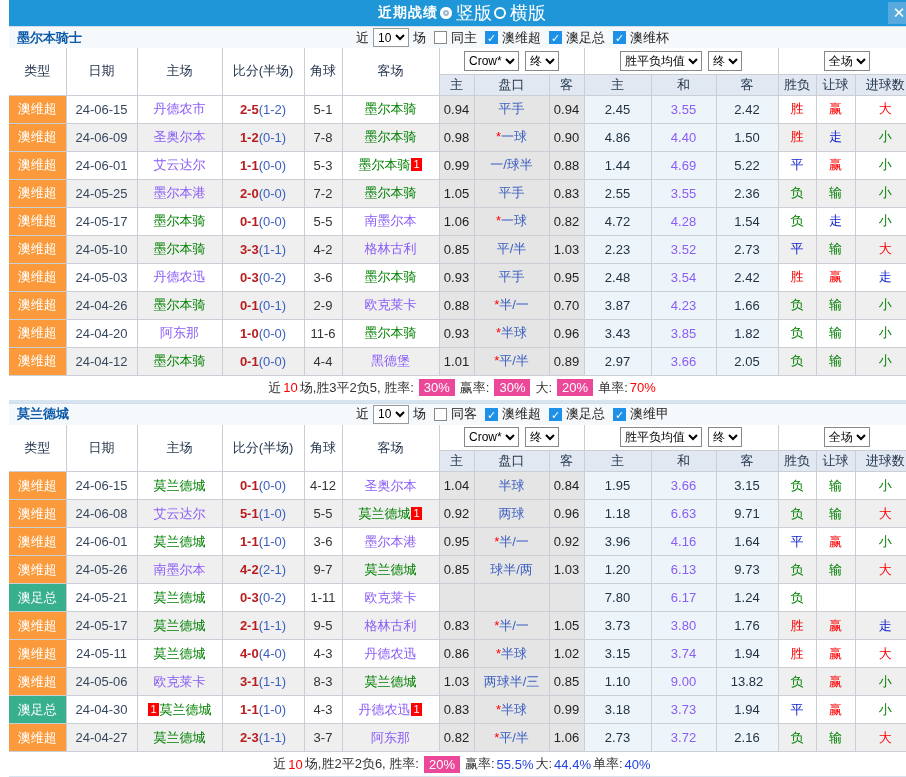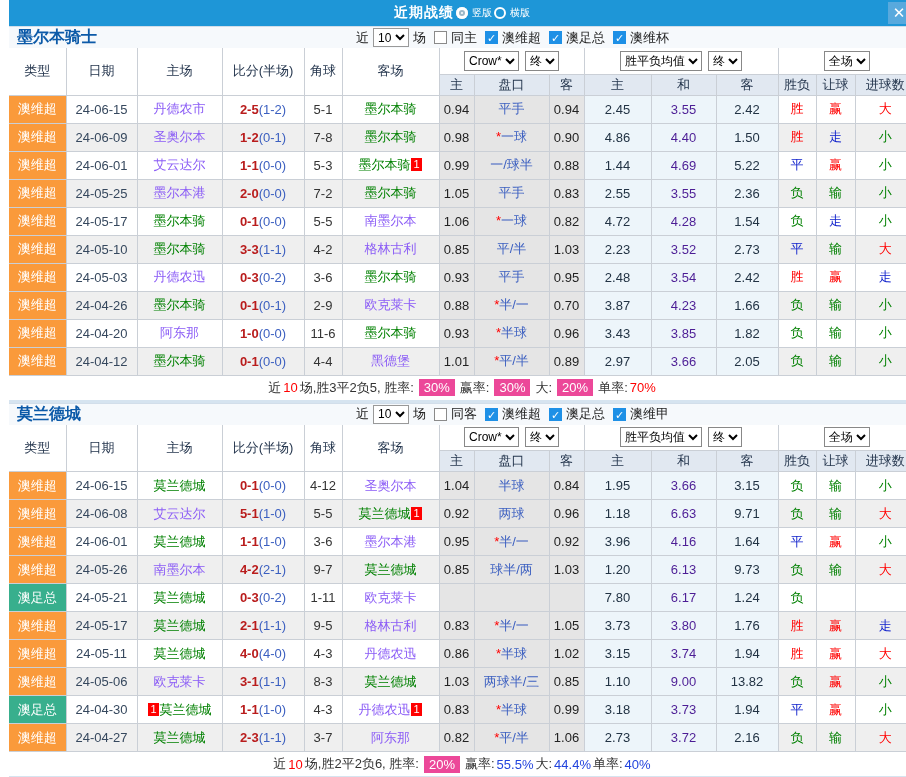--- a/index.html
+++ b/index.html
@@ -16,33 +16,33 @@
     height:26px; flex:0 0 26px; background:#1E96D7; color:#fff;
     display:flex; align-items:center; justify-content:center; position:relative;
   }
   .topbar .title { font-weight:bold; font-size:14px; letter-spacing:1px; }
   .radio {
     display:inline-block; width:12px; height:12px; border-radius:50%;
     margin:0 4px 0 2px; vertical-align:middle; cursor:pointer;
   }
   .radio.sel { background:#fff; box-shadow: inset 0 0 0 3px #fff, inset 0 0 0 5px #9db8c8; }
   .radio.unsel { background:transparent; border:2px solid #fff; }
-  .rlabel { font-size:10px; cursor:pointer;text-align:right; }
+  .rlabel { font-size:18px; cursor:pointer;text-align:right; }
   .close-btn {
     position:absolute; right:5px; top:2px; width:22px; height:22px;
     background:#58A9DD; color:#fff; font-size:15px; font-weight:bold;
     display:flex; align-items:center; justify-content:center; cursor:pointer;
   }
 
   
   .section-header {
     height:22px; flex:0 0 22px; background:#F6F9FC; border-top:1px solid #D2DEEA;
     display:flex; align-items:center; position:relative;
   }
-  .team-title { color:#0C5AA8; font-weight:bold; font-size:16px; margin-left:8px; }
+  .team-title { color:#0C5AA8; font-weight:bold; font-size:13px; margin-left:8px; }
   .controls { position:absolute; left:345px; display:flex; align-items:center; white-space:nowrap; }
   .controls .lbl { margin:0 2px; color:#222; }
   .controls select { height:19px; font-size:12px; border:1px solid #999; background:#fff; margin:0 2px; }
   .cb {
     display:inline-block; width:13px; height:13px; border:1px solid #8a8a8a; background:#fff;
     margin:0 2px 0 6px; vertical-align:-2px; cursor:pointer;
     font-size:11px; line-height:12px; text-align:center;
   }
   .cb.checked { background:#1E90E6; border-color:#1E90E6; color:#fff; font-weight:bold; }
 
@@ -70,21 +70,21 @@
     display:inline-block; background:#FF0000; color:#fff; font-size:11px;
     line-height:13px; padding:0 2px; vertical-align:1px; margin:0 1px;
   }
   .ft { color:#b91c1c;font-weight:bold; }
   .ht { color:#3B5FC0; }
   td.oddc { background:#e5e5e5; color:#222; }
   .line-txt { color:#3B5FC0; }
   .star { color:#FF0000; }
   td.avgc { background:#EDF5FA;text-align:center; }
   td.avgc.side { color:#223344; }
-  td.avgc.mid  { color:#4c1d95; }
+  td.avgc.mid  { color:#8b5cf6; }
   .cr { color:#FF0000; } .cb2 { color:#1122CC; } .cg { color:#008000; }
   tbody tr.alt td.s { background:#EFEFEF; }
 
   
   .summary {
     height:24px; flex:0 0 24px; display:flex; align-items:center; justify-content:center;
     font-size:13px; color:#333; background:#fff;
   }
   .summary span { margin:0 1px; }
   .summary .badge { background:#ec4899; color:#fff; padding:1px 5px; margin:0 4px; }

